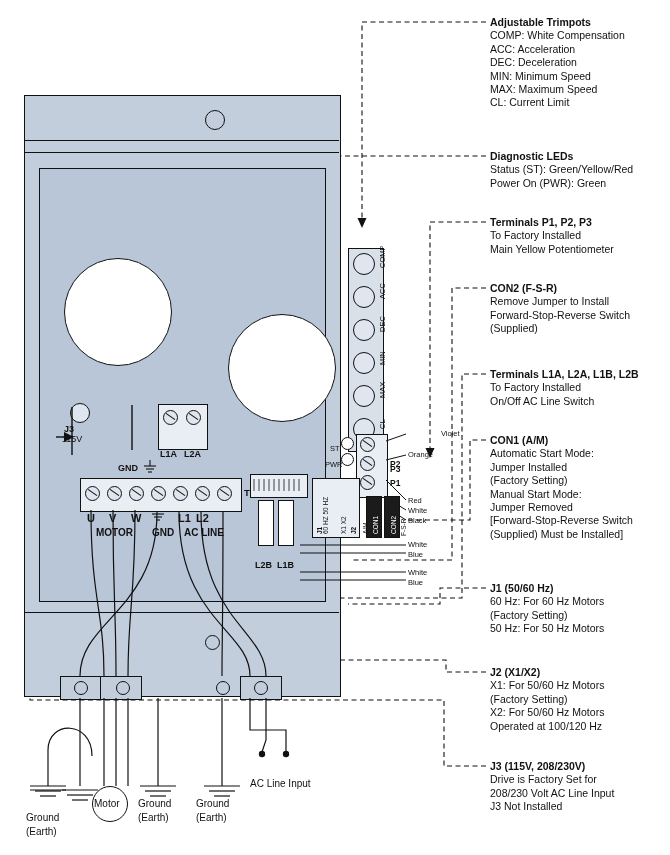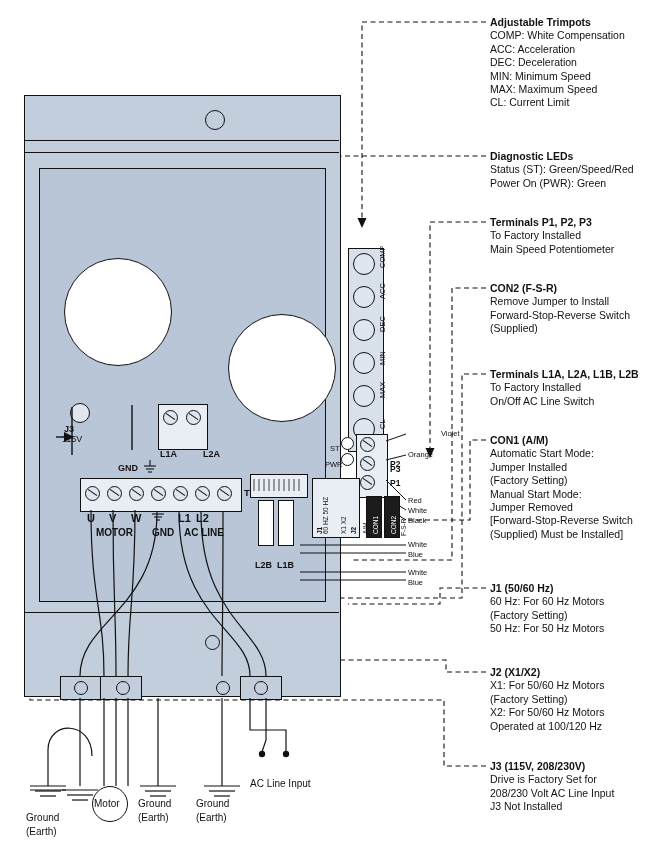--- a/index.html
+++ b/index.html
@@ -104,21 +104,21 @@
   </svg>
 
   <div class="tblock" style="left:158px;top:404px;width:48px;height:44px;"></div>
   <div class="tscrew" style="left:163px;top:410px;">
       <i></i>
     </div>
   <div class="tscrew" style="left:186px;top:410px;">
       <i></i>
     </div>
   <div class="lbl b" style="left:160px;top:449px;">L1A</div>
-  <div class="lbl b" style="left:184px;top:449px;margin-left:19px;">L2A</div>
+  <div class="lbl b" style="left:184px;top:449px;">L2A</div>
 
   <div class="lbl b" style="left:118px;top:463px;">GND</div>
   <svg class="lines">
     <g stroke="#111" stroke-width="1.1">
       <line x1="144" y1="466" x2="156" y2="466"></line>
       <line x1="146" y1="469" x2="154" y2="469"></line>
       <line x1="148" y1="472" x2="152" y2="472"></line>
       <line x1="150" y1="460" x2="150" y2="466"></line>
     </g>
   </svg>
@@ -336,28 +336,28 @@
     <div>COMP: White Compensation</div>
     <div>ACC: Acceleration</div>
     <div>DEC: Deceleration</div>
     <div>MIN: Minimum Speed</div>
     <div>MAX: Maximum Speed</div>
     <div>CL: Current Limit</div>
   </div>
 
   <div class="ann" style="left:490px;top:150px;">
     <div class="hd">Diagnostic LEDs</div>
-    <div>Status (ST): Green/Speed/Red</div>
+    <div>Status (ST): Green/Yellow/Red</div>
     <div>Power On (PWR): Green</div>
   </div>
 
   <div class="ann" style="left:490px;top:216px;">
     <div class="hd">Terminals P1, P2, P3</div>
     <div>To Factory Installed</div>
-    <div>Main Speed Potentiometer</div>
+    <div>Main Yellow Potentiometer</div>
   </div>
 
   <div class="ann" style="left:490px;top:282px;">
     <div class="hd">CON2 (F-S-R)</div>
     <div>Remove Jumper to Install</div>
     <div>Forward-Stop-Reverse Switch</div>
     <div>(Supplied)</div>
   </div>
 
   <div class="ann" style="left:490px;top:368px;">

